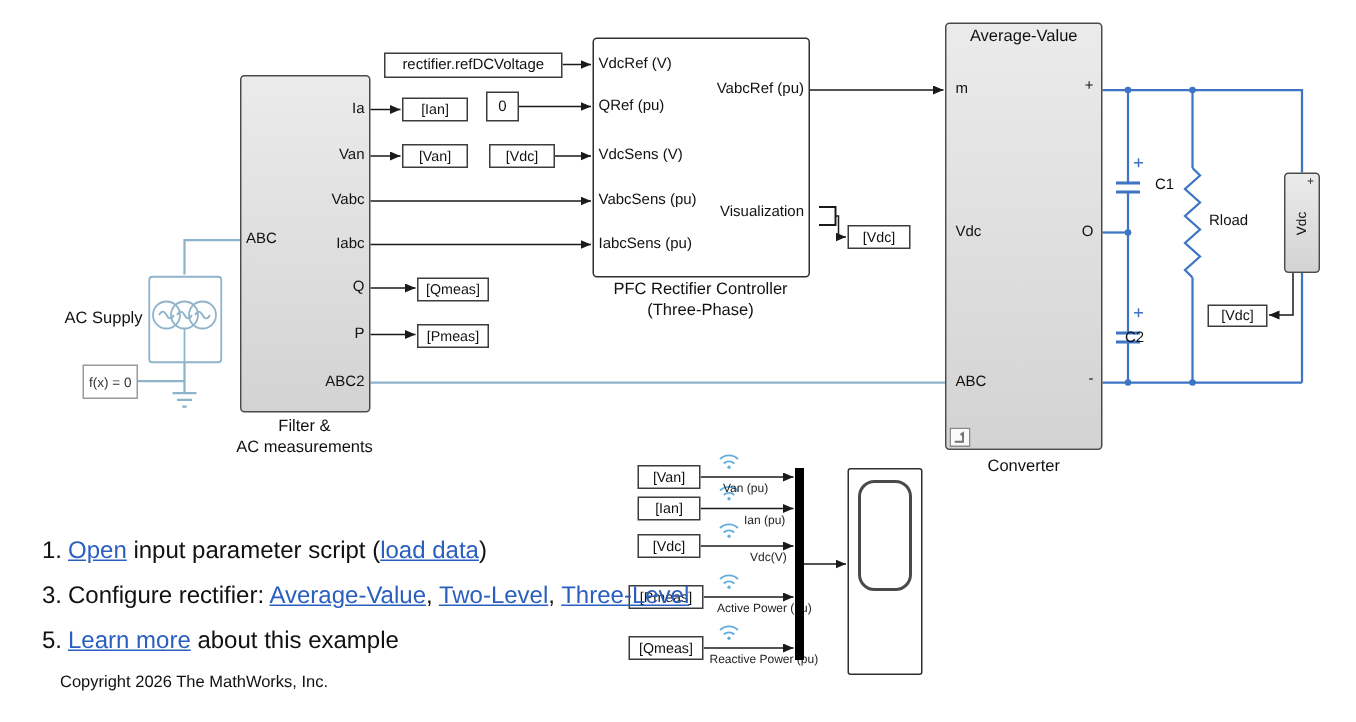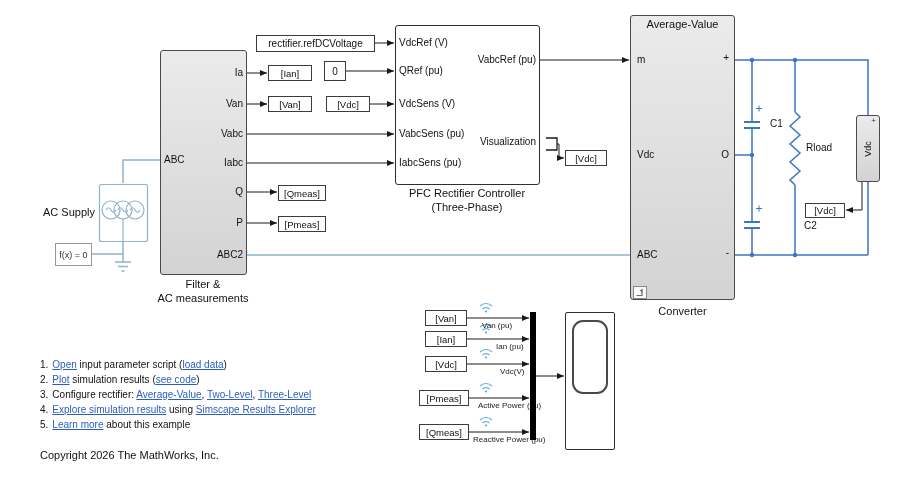--- a/index.html
+++ b/index.html
@@ -8,21 +8,21 @@
   .canvas{position:relative;width:904px;height:481px;background:#fff;overflow:hidden}
   .layer{position:absolute;left:0;top:0}
   .blk{position:absolute;border:1px solid #4a4a4a;border-radius:3px;background:linear-gradient(180deg,#ebebeb,#d3d3d3)}
   .blk.white{background:#fff;border-color:#2f2f2f;border-radius:2px}
   .tag{position:absolute;border:1px solid #3c3c3c;background:#fff;display:flex;align-items:center;justify-content:center;font-size:9.5px;color:#111;white-space:nowrap}
   .plabel{position:absolute;font-size:10px;line-height:12px;color:#111;white-space:nowrap}
   .cap{position:absolute;font-size:11px;line-height:14px;color:#111;text-align:center;white-space:nowrap}
   .siglabel{position:absolute;font-size:8px;color:#222;white-space:nowrap}
   .mux{position:absolute;background:#000}
   .lnk{color:#2a5fbf;text-decoration:underline;cursor:pointer}
-  .step{position:absolute;left:40px;font-size:10px;color:#111;white-space:nowrap}
+  .step{position:absolute;left:28px;font-size:16px;color:#111;white-space:nowrap}
   .step .n{margin-right:4px}
   .title{position:absolute;left:40px;top:337px;font-size:12.5px;font-weight:bold;white-space:nowrap}
   .copyright{position:absolute;left:40px;top:449px;font-size:11px;white-space:nowrap}
 </style>
 </head>
 <body>
 
 <div class="canvas">
 
   <svg class="layer" width="904" height="481">
@@ -177,21 +177,21 @@
   <div class="cap" style="left:630px;top:304px;width:105px">Converter</div>
   <div style="position:absolute;left:633px;top:285px;width:14px;height:13px">
     <svg width="14" height="13">
       <rect x="0.5" y="0.5" width="13" height="12" fill="#fafafa" stroke="#8a8a8a"></rect>
       <path d="M3.5,9.5 H9 V4.5" stroke="#6f6f6f" fill="none" stroke-width="1.2"></path>
       <path d="M9.6,2.5 L6.8,4.5 L9.6,6.5 Z" fill="#6f6f6f"></path>
     </svg>
   </div>
 
   <div class="plabel" style="left:770px;top:118px">C1</div>
-  <div class="plabel" style="left:804px;top:220px">C2</div>
+  <div class="plabel" style="left:750px;top:220px">C2</div>
   <div class="plabel" style="left:806px;top:142px">Rload</div>
   <div class="blk" style="left:856px;top:115px;width:24px;height:67px;display:flex;align-items:center;justify-content:center">
     <span style="position:absolute;top:0px;right:3px;font-size:8px;color:#333">+</span>
     <span style="transform:rotate(-90deg);font-size:9px;color:#111">Vdc</span>
   </div>
   <div class="tag" style="left:805px;top:203px;width:40px;height:15px">[Vdc]</div>
 
   <div class="tag" style="left:425px;top:310px;width:42px;height:16px">[Van]</div>
   <div class="tag" style="left:425px;top:331px;width:42px;height:16px">[Ian]</div>
   <div class="tag" style="left:425px;top:356px;width:42px;height:16px">[Vdc]</div>
@@ -200,19 +200,17 @@
   <div class="siglabel" style="left:482px;top:321px">Van (pu)</div>
   <div class="siglabel" style="left:496px;top:342px">Ian (pu)</div>
   <div class="siglabel" style="left:500px;top:367px">Vdc(V)</div>
   <div class="siglabel" style="left:478px;top:401px">Active Power (pu)</div>
   <div class="siglabel" style="left:473px;top:435px">Reactive Power (pu)</div>
   <div class="mux" style="left:530px;top:312px;width:6px;height:128px"></div>
   <div class="blk white" style="left:565px;top:312px;width:50px;height:138px"></div>
   <div style="position:absolute;left:572px;top:320px;width:36px;height:74px;border:2.5px solid #4a4a4a;border-radius:11px;background:#fff"></div>
 
   <div class="step" style="top:359px"><span class="n">1.</span><a class="lnk">Open</a><span> input parameter script (</span><a class="lnk">load data</a><span>)</span></div>
-  <div class="step" style="top:374px"><span class="n">2.</span><a class="lnk">Plot</a><span> simulation results (</span><a class="lnk">see code</a><span>)</span></div>
   <div class="step" style="top:389px"><span class="n">3.</span><span>Configure rectifier: </span><a class="lnk">Average-Value</a><span>, </span><a class="lnk">Two-Level</a><span>, </span><a class="lnk">Three-Level</a></div>
-  <div class="step" style="top:404px"><span class="n">4.</span><a class="lnk">Explore simulation results</a><span> using </span><a class="lnk">Simscape Results Explorer</a></div>
   <div class="step" style="top:419px"><span class="n">5.</span><a class="lnk">Learn more</a><span> about this example</span></div>
   <div class="copyright">Copyright 2026 The MathWorks, Inc.</div>
 
 </div>
 
 </body></html>

